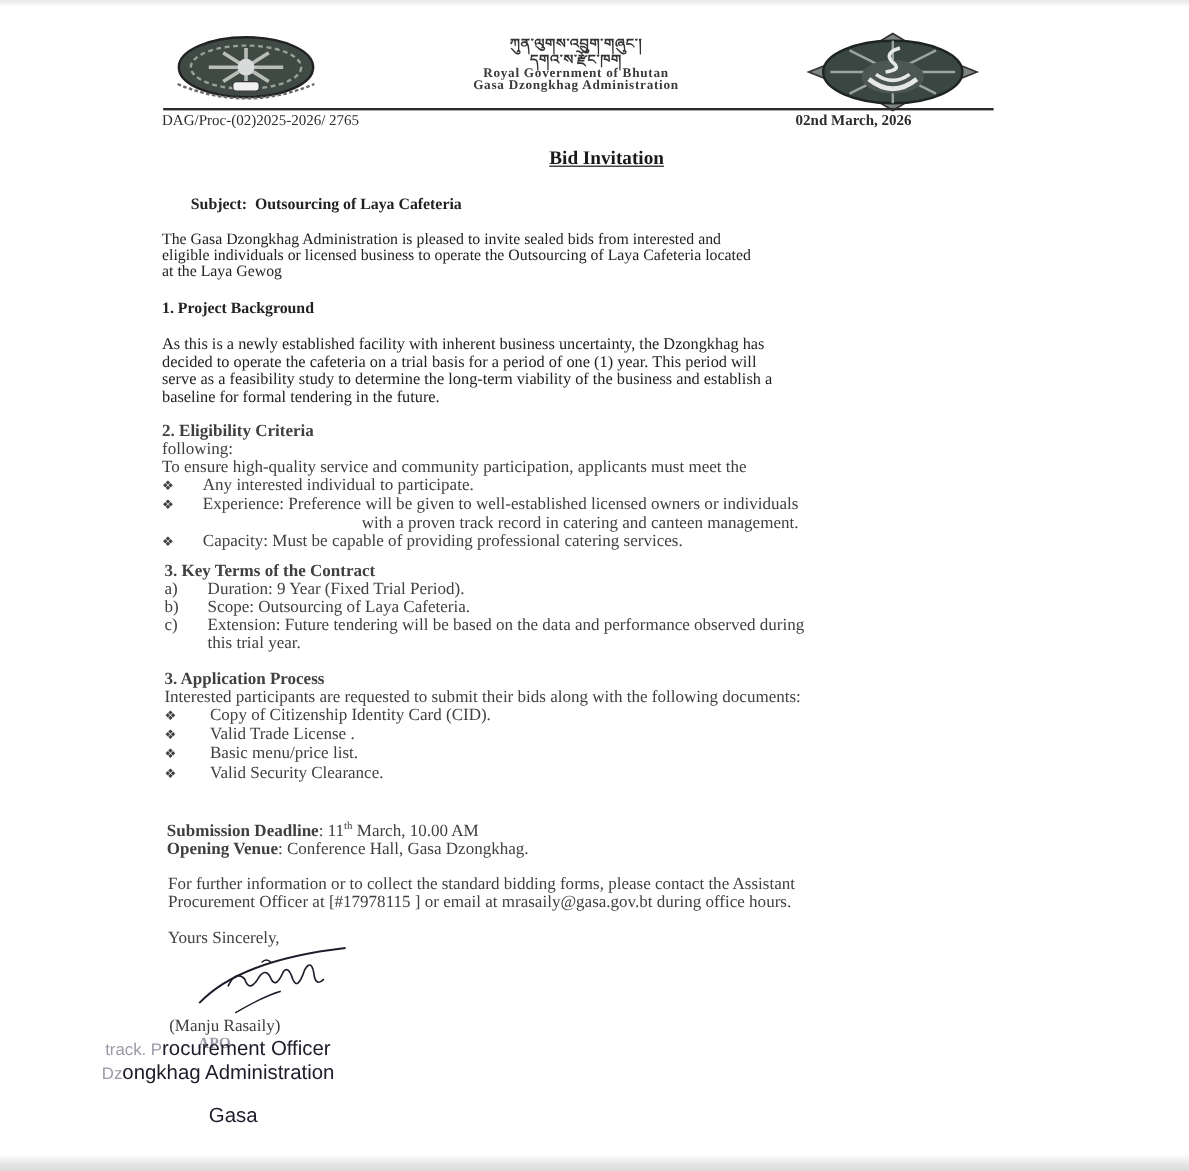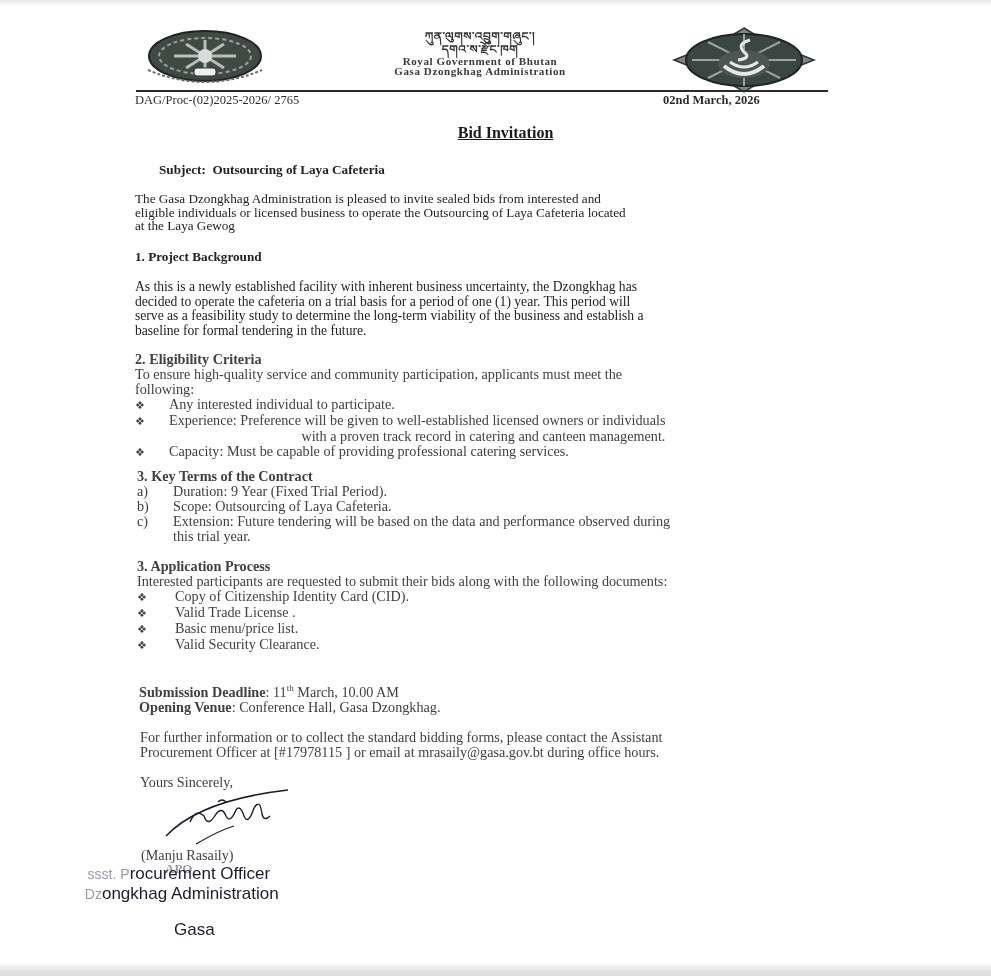--- a/index.html
+++ b/index.html
@@ -82,22 +82,22 @@
 <div class="abs txt b" style="left:135px; top:250px;">1. Project Background</div>
 <div class="abs txt" style="left:135px; top:280px; line-height:14.7px; font-size:13.6px;">
   <div>As this is a newly established facility with inherent business uncertainty, the Dzongkhag has</div>
   <div>decided to operate the cafeteria on a trial basis for a period of one (1) year. This period will</div>
   <div>serve as a feasibility study to determine the long-term viability of the business and establish a</div>
   <div>baseline for formal tendering in the future.</div>
 </div>
 
 <div class="abs txt2" style="left:135px; top:352px;">
   <div class="b">2. Eligibility Criteria</div>
+  <div>following:</div>
   <div>To ensure high-quality service and community participation, applicants must meet the</div>
-  <div>following:</div>
   <div><span class="bul">❖</span><span>Any interested individual to participate.</span></div>
   <div><span class="bul">❖</span><span>Experience: Preference will be given to well-established licensed owners or individuals</span></div>
   <div style="padding-left:34px;text-align:right;">with a proven track record in catering and canteen management.</div>
   <div><span class="bul">❖</span><span>Capacity: Must be capable of providing professional catering services.</span></div>
 </div>
 
 <div class="abs txt2" style="left:137px; top:469px;">
   <div class="b">3. Key Terms of the Contract</div>
   <div><span class="letter">a)</span><span>Duration: 9 Year (Fixed Trial Period).</span></div>
   <div><span class="letter">b)</span><span>Scope: Outsourcing of Laya Cafeteria.</span></div>
@@ -134,18 +134,18 @@
   <path d="M6 50 Q40 14 128 4" fill="none" stroke="#1d1d2b" stroke-width="1.6"></path>
   <path d="M36 58 Q60 44 74 40" fill="none" stroke="#1d1d2b" stroke-width="1.2"></path>
   <path d="M30 36 Q36 22 44 30 Q48 42 56 28 Q62 20 66 30 Q70 38 76 24 Q80 18 84 30 Q88 40 94 22 Q100 12 102 28 Q104 36 110 30" fill="none" stroke="#1d1d2b" stroke-width="1.4"></path>
   <path d="M58 16 q4 -4 8 0" fill="none" stroke="#1d1d2b" stroke-width="1.2"></path>
 </svg>
 
 <div class="abs txt2" style="left:141px; top:848px;">(Manju Rasaily)</div>
 <div class="abs txt2 faded" style="left:165px; top:861px; font-size:13px;font-weight:bold;">APO</div>
 
 <div class="abs sig-block" style="left:82px; top:864px;">
-  <div><span class="faded" style="font-size:14px;">  ssst. P</span><span>rocurement Officer</span></div>
+  <div><span class="faded" style="font-size:14px;">  track. P</span><span>rocurement Officer</span></div>
   <div><span class="faded" style="font-size:14px;"> Dz</span><span>ongkhag Administration</span></div>
   <div style="padding-left:92px;margin-top:16px;">Gasa</div>
 </div>
 
 <div class="scan-bottom"></div>
 
 </body></html>

